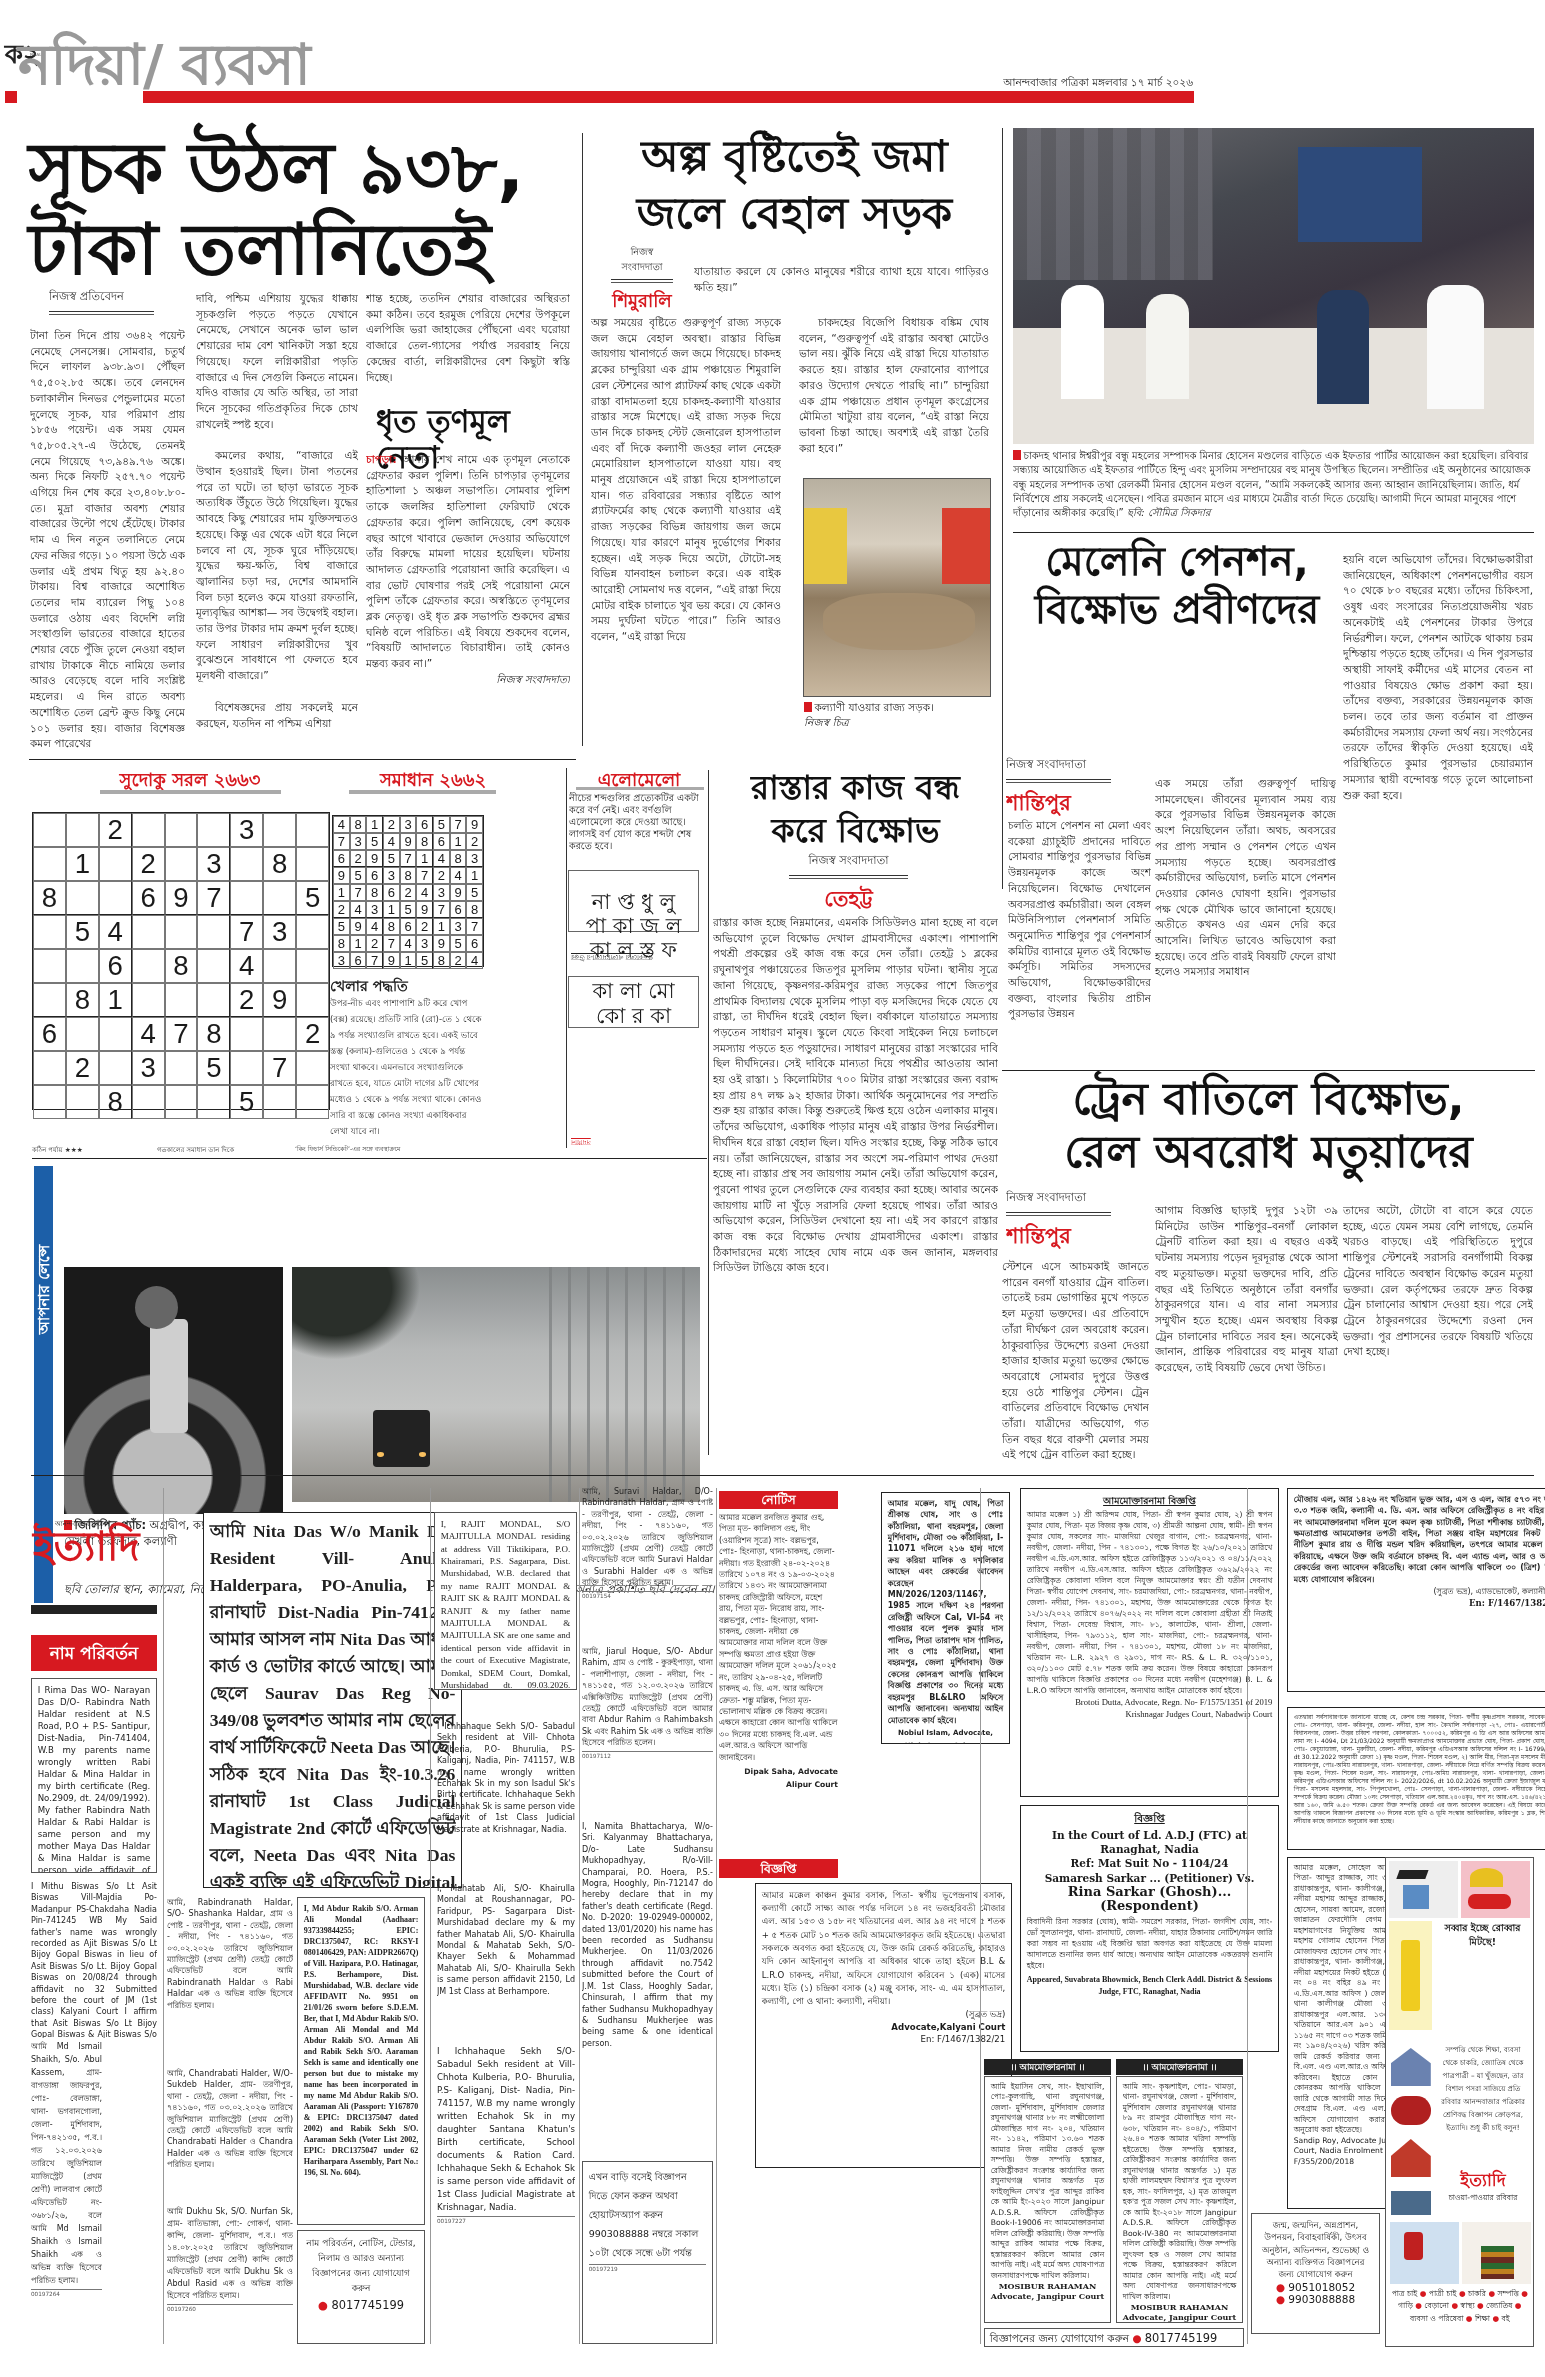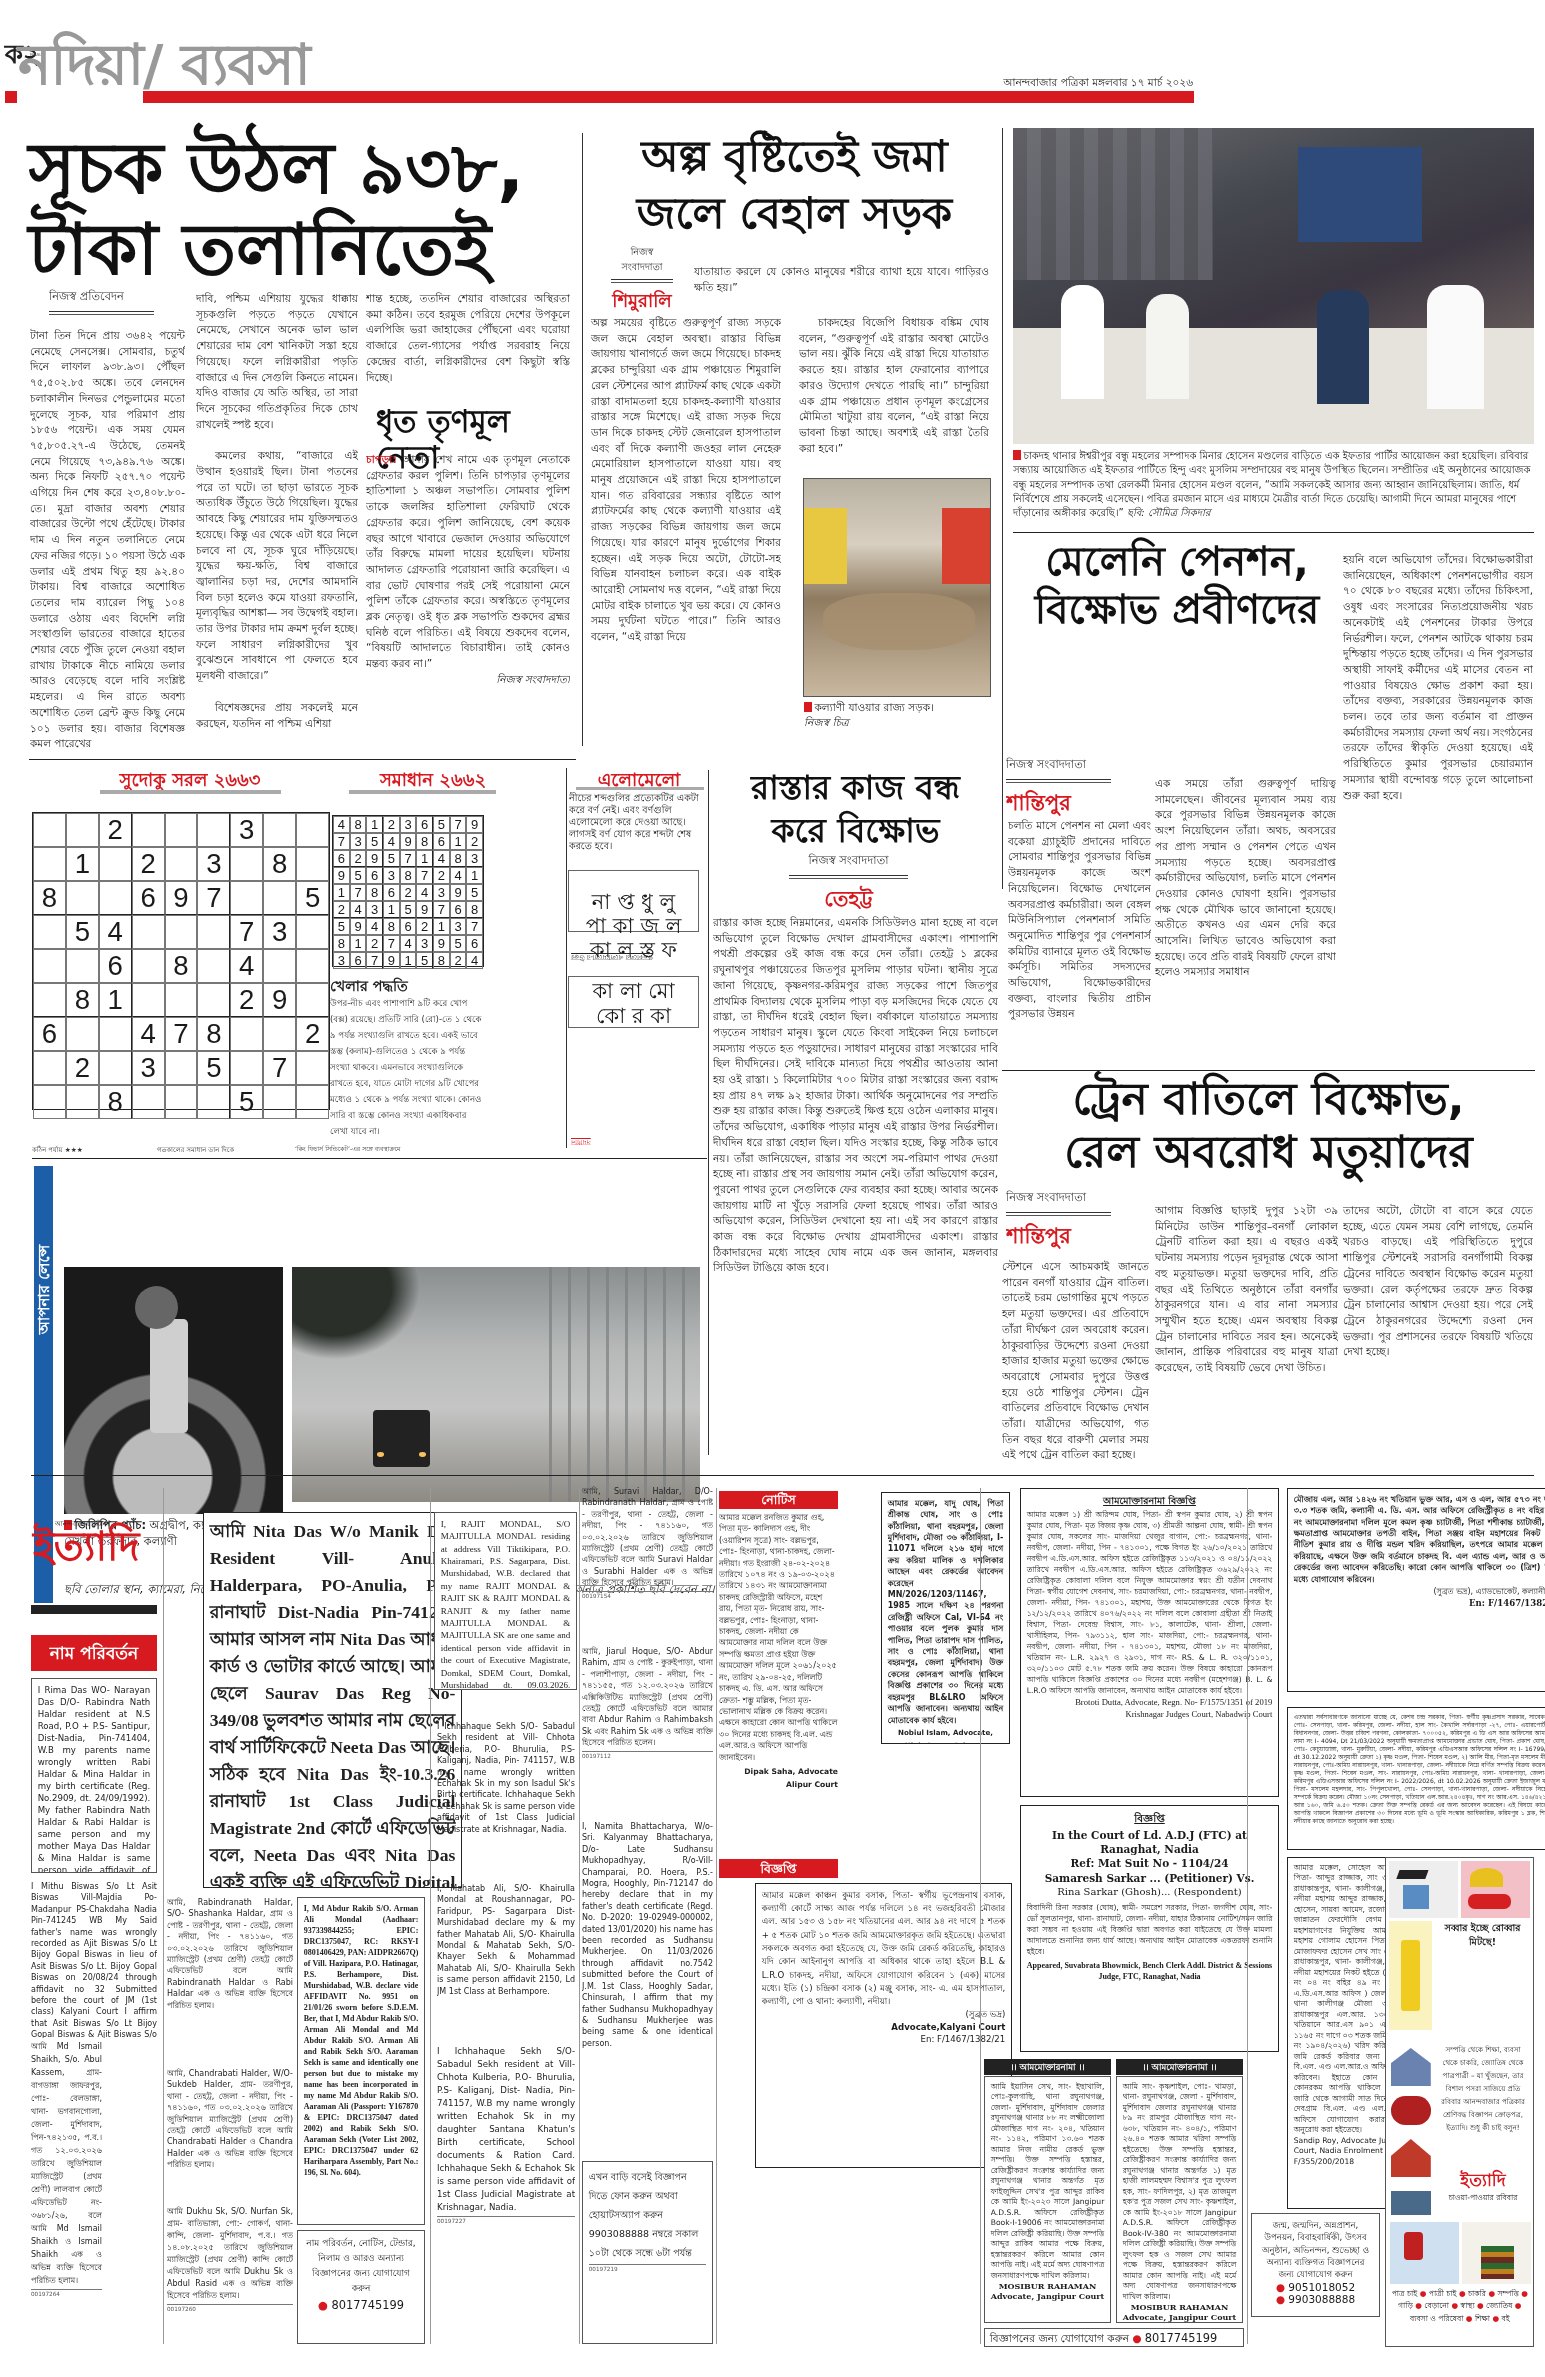--- a/index.html
+++ b/index.html
@@ -479,21 +479,21 @@
   <div style="text-align:right;font-family:'Liberation Serif',serif;font-size:8.6px;line-height:12.4px;">
     <div>Brototi Dutta, Advocate, Regn. No- F/1575/1351 of 2019</div>
     <div>Krishnagar Judges Court, Nabadwip Court</div>
   </div>
 </div>
 <div class="box" style="left:984px;top:1805px;width:259px;height:247px;text-align:center;">
   <div style="font-weight:bold;font-size:10.5px;text-decoration:underline;">বিজ্ঞপ্তি</div>
   <div class="serif" style="font-size:10.5px;line-height:14.3px;font-weight:bold;">In the Court of Ld. A.D.J (FTC) at Ranaghat, Nadia</div>
   <div class="serif" style="font-size:10.5px;line-height:14.3px;font-weight:bold;">Ref: Mat Suit No - 1104/24</div>
   <div class="serif" style="font-size:10.5px;line-height:14.3px;font-weight:bold;">Samaresh Sarkar ... (Petitioner) Vs.</div>
-  <div class="serif" style="font-size:10px;line-height:14.3px;font-weight:normal;">Rina Sarkar (Ghosh)... (Respondent)</div>
+  <div class="serif" style="font-size:13px;line-height:14.3px;font-weight:bold;">Rina Sarkar (Ghosh)... (Respondent)</div>
   <div class="ad-text" style="font-size:7.6px;line-height:11px;margin-top:2.9px;">বিবাদিনী রিনা সরকার (ঘোষ), স্বামী- সমরেশ সরকার, পিতা- জগদীশ ঘোষ, সাং- ভোঁ সুলতানপুর, থানা- রানাঘাট, জেলা- নদীয়া, যাহার ঠিকানায় নোটিশ/সমন জারি করা সম্ভব না হওয়ায় এই বিজ্ঞপ্তি দ্বারা অবগত করা যাইতেছে যে উক্ত মামলা আদালতে শুনানির জন্য ধার্য আছে। অন্যথায় আইন মোতাবেক একতরফা শুনানি হইবে।</div>
   <div style="font-family:'Liberation Serif',serif;font-size:8px;line-height:11.4px;font-weight:bold;margin-top:2.9px;">Appeared, Suvabrata Bhowmick, Bench Clerk Addl. District &amp; Sessions Judge, FTC, Ranaghat, Nadia</div>
 </div>
 <div class="abs" style="left:984px;top:2059px;width:127px;height:16px;line-height:16px;background:#222;color:#fff;text-align:center;font-size:8.6px;font-weight:bold;">।। আমমোক্তারনামা ।।</div>
 <div class="box-thin" style="left:984px;top:2076px;width:127px;height:247px;">
   <div class="ad-text" style="font-size:7.6px;line-height:10.5px;">আমি ইয়াসিন সেখ, সাং- ইছাখালি, পোঃ-কুলগাছি, থানা রঘুনাথগঞ্জ, জেলা- মুর্শিদাবাদ, মুর্শিদাবাদ জেলার রঘুনাথগঞ্জ থানার ৮৮ নং লক্ষ্মীজোলা মৌজাস্থিত দাগ নং- ২০৪, খতিয়ান নং- ১১৪২, পরিমাণ ১৩.৬০ শতক আমার নিজ নামীয় রেকর্ড ভুক্ত সম্পত্তি। উক্ত সম্পত্তি হস্তান্তর, রেজিষ্ট্রীকরণ সংক্রান্ত কার্য্যাদির জন্য রঘুনাথগঞ্জ থানার অন্তর্গত মৃত ফাইজুদ্দিন সেখ'র পুত্র আব্দুর রাকিব কে আমি ইং-২০২৩ সালে Jangipur A.D.S.R. অফিসে রেজিষ্ট্রীকৃত Book-I-19006 নং আমমোক্তারনামা দলিল রেজিষ্ট্রী করিয়াছি। উক্ত সম্পত্তি আব্দুর রাকিব আমার পক্ষে বিক্রয়, হস্তান্তরকরণ করিলে আমার কোন আপত্তি নাই। এই মর্মে অদ্য ঘোষণাপত্র জনসাধারণপক্ষে দাখিল করিলাম।</div>
   <div class="serif center" style="font-size:8px;font-weight:bold;">MOSIBUR RAHAMAN</div>
   <div class="serif center" style="font-size:8px;font-weight:bold;">Advocate, Jangipur Court</div>
 </div>
 <div class="abs" style="left:1116px;top:2059px;width:127px;height:16px;line-height:16px;background:#222;color:#fff;text-align:center;font-size:8.6px;font-weight:bold;">।। আমমোক্তারনামা ।।</div>
@@ -511,21 +511,21 @@
   <div style="text-align:right;font-size:8px;">(সুব্রত ভদ্র), এ্যাডভোকেট, কল্যানী কোর্ট</div>
   <div class="serif" style="text-align:right;font-size:8.6px;font-weight:bold;">En: F/1467/1382/21</div>
 </div>
 <div class="box" style="left:1251px;top:1707px;width:283px;height:143px;">
   <div class="ad-text" style="font-size:6px;line-height:8px;">এতদ্বারা সর্বসাধারণকে জানানো যাচ্ছে যে, কেশব চন্দ্র সরকার, পিতা- স্বর্গীয় কৃষ্ণপ্রসাদ সরকার, সাবেক সাং ও পোঃ- সেনপাড়া, থানা- করিমপুর, জেলা- নদীয়া, হাল সাং- কৈখালি সর্দারপাড়া -২৭, পোঃ- এয়ারপোর্ট, থানা- বিধাননগর, জেলা- উত্তর চব্বিশ পরগনা, কোলকাতা- ৭০০০৫২, করিমপুর এ ডি এস আর অফিসের আমমোক্তার নামা নং I- 4094, Dt 21/03/2022 অনুযায়ী ক্ষমতাপ্রাপ্ত আমমোক্তার প্রভাত ঘোষ, পিতা- প্রকাশ ঘোষ, সাং ও পোঃ- কেচুয়াডাঙ্গা, থানা- মুরুটিয়া, জেলা- নদীয়া, করিমপুর এডিএসআর অফিসের দলিল নং I- 16799/2022, dt 30.12.2022 অনুযায়ী ক্রেতা ১) কৃষ্ণ মণ্ডল, পিতা- শিবেন মণ্ডল, ২) আলি মীর, পিতা-মৃত মসলেম মীর, সাং- নারায়নপুর, পোঃ-অমিয় নারায়নপুর, থানা- থানারপাড়া, জেলা- নদীয়াকে নিম্নে বর্ণিত সম্পত্তি বিক্রয় করেন। ক্রেতা কৃষ্ণ মণ্ডল, পিতা- শিবেন মণ্ডল, সাং- নারায়নপুর, পোঃ-অমিয় নারায়নপুর, থানা- থানারপাড়া, জেলা- নদীয়া করিমপুর এডিএসআর অফিসের দলিল নং I- 2022/2026, dt 10.02.2026 অনুযায়ী ক্রেতা ইজাজুল মহলদার, পিতা- মসলেম মহলদার, সাং- পিপুলখোলা, পোঃ- সেনপাড়া, থানা-থানারপাড়া, জেলা- নদীয়াকে নিম্নে বর্ণিত সম্পর্কে বিক্রয় করেন। মৌজা ১০নং সেনপাড়া, খতিয়ান এল.আর.২৪০৪কৃঃ, দাগ নং আর.এস. ১৪৬/৪২১২, এল আর ১৬০, জমি ৬.৫০ শতক। ক্রেতা উক্ত সম্পত্তি রেকর্ড এর জন্য আবেদন করেছেন। এই বিষয়ে কারো কোন আপত্তি থাকলে বিজ্ঞাপন প্রকাশের ৩০ দিনের মধ্যে ভূমি ও ভূমি সংস্কার আধিকারিক, করিমপুর ১ ব্লক, শিকারপুর, নদীয়ার কাছে জানাতে অনুরোধ করা হচ্ছে।</div>
 </div>
 <div class="box" style="left:1251px;top:1857px;width:129px;height:352px;">
   <div class="ad-text" style="font-size:7.6px;line-height:10.5px;">আমার মক্কেল, সোহেল আনোয়ার, পিতা- আব্দুর রাজ্জাক, সাং ও পোঃ- রাধাকান্তপুর, থানা- কালীগঞ্জ, জেলা- নদীয়া মহাশয় আব্দুর রাজ্জাক, আবিদ হোসেন, সায়বা আমেদ, রজোবা বিবি, জান্নাতন ফেরদৌসি বেগম মহাশয় মহাশয়াগণের নিযুক্তিয় আমমোক্তার মহাশয় গোলাম হোসেন পিতা - মৃত মোজাফফর হোসেন সেখ সাং ও পোঃ-রাধাকান্তপুর, থানা- কালীগঞ্জ, জেলা- নদীয়া মহাশয়ের নিকট হইতে (পাওয়ার নং ০৪ নং বহির ৪৯ নং দেবগ্রাম এ.ডি.এস.আর অফিস ) জেলা নদীয়া থানা কালীগঞ্জ মৌজা ৩৪ নং রাধাকান্তপুর এল.আর. ১৩৫৯ নং খতিয়ানে আর.এস ৯০১ এল.আর. ১১৬৫ নং দাগে ০৩ শতক জমি (দলিল নং ১৯০৪/২০২৬) খরিদ করিয়া উক্ত জমি রেকর্ড করিবার জন্য দেবগ্রাম বি.এল. এণ্ড এল.আর.ও অফিসে জমা করিবেন। ইহাতে কোন ব্যক্তির কোনরকম আপত্তি থাকিলে বিজ্ঞপ্তি জারি থেকে আগামী সাত দিনের মধ্যে দেবগ্রাম বি.এল. এণ্ড এল.আর.ও. অফিসে যোগাযোগ করার জন্য অনুরোধ করা হইতেছে।</div>
   <div style="font-size:7.6px;line-height:10.5px;">Sandip Roy, Advocate Judges' Court, Nadia Enrolment No.- F/355/200/2018</div>
 </div>
-<div class="box-thin center" style="left:1251px;top:2213px;width:129px;height:104px;">
+<div class="box-thin center" style="left:1251px;top:2213px;width:129px;height:121px;">
   <div class="ad-text center" style="font-size:8.6px;line-height:12.4px;text-align:center;">জন্ম, জন্মদিন, অন্নপ্রাশন, উপনয়ন, বিবাহবার্ষিকী, উৎসব অনুষ্ঠান, অভিনন্দন, শুভেচ্ছা ও অন্যান্য ব্যক্তিগত বিজ্ঞাপনের জন্য যোগাযোগ করুন</div>
   <div style="font-size:10.5px;"><span class="red">●</span> <span>9051018052</span></div>
   <div style="font-size:10.5px;"><span class="red">●</span> <span>9903088888</span></div>
 </div>
 
 <div class="box-thin" style="left:1385px;top:1857px;width:149px;height:490px;padding:2.9px;">
   <div style="display:flex;gap:2.9px;height:57px;">
     <div style="flex:1;background:#eee;position:relative;">
         <div style="position:absolute;left:9.5px;top:9.5px;width:28.5px;height:8.6px;background:#222;transform:skewX(-20deg);"></div>
         <div style="position:absolute;left:14.3px;top:24px;width:26px;height:24px;background:#5a8cc4;"></div>

